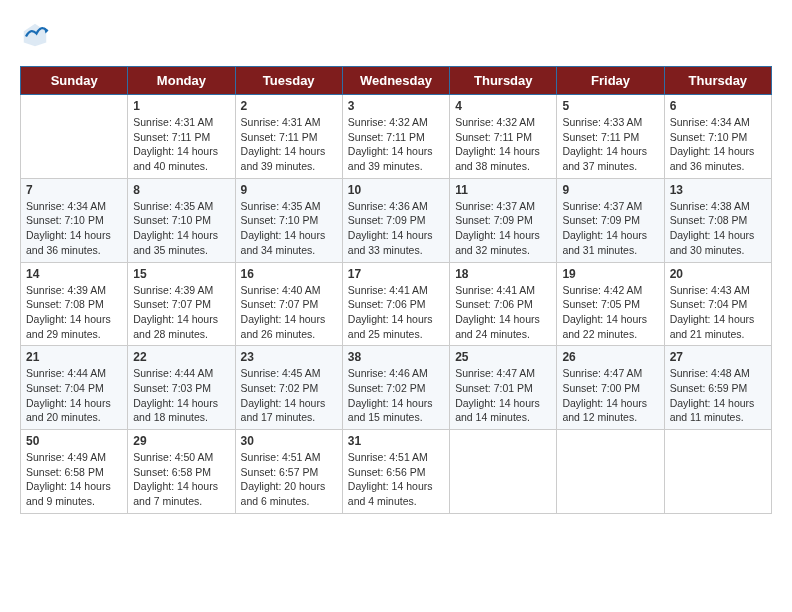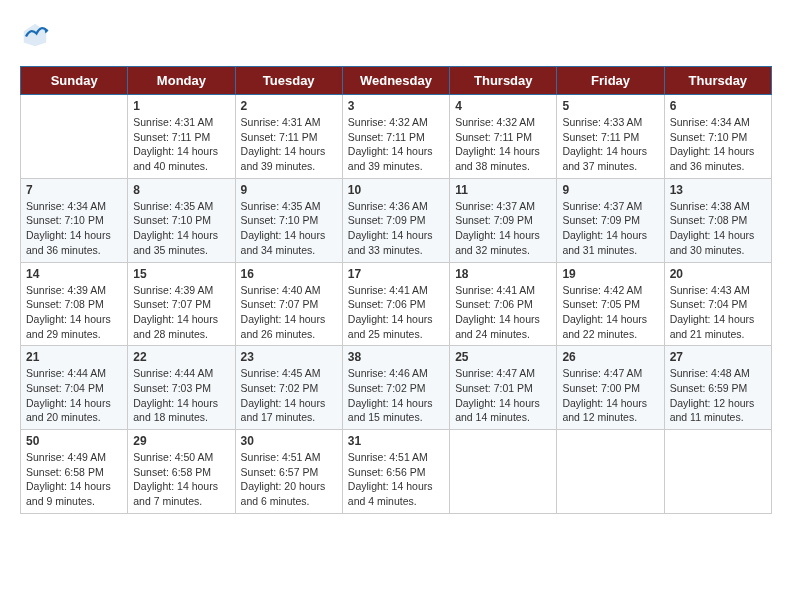--- a/index.html
+++ b/index.html
@@ -340,21 +340,21 @@
           <span>Sunrise: 4:47 AM</span><br>
           <span>Sunset: 7:00 PM</span><br>
           <span>Daylight: 14 hours and 12 minutes.</span>
         </div>
         </td>
         <td>
           <span class="day-number">27</span>
         <div class="day-info">
           <span>Sunrise: 4:48 AM</span><br>
           <span>Sunset: 6:59 PM</span><br>
-          <span>Daylight: 12 hours and 11 minutes.</span>
+          <span>Daylight: 14 hours and 11 minutes.</span>
         </div>
         </td>
       </tr>
       <tr>
         <td>
           <span class="day-number">50</span>
         <div class="day-info">
           <span>Sunrise: 4:49 AM</span><br>
           <span>Sunset: 6:58 PM</span><br>
           <span>Daylight: 14 hours and 9 minutes.</span>

